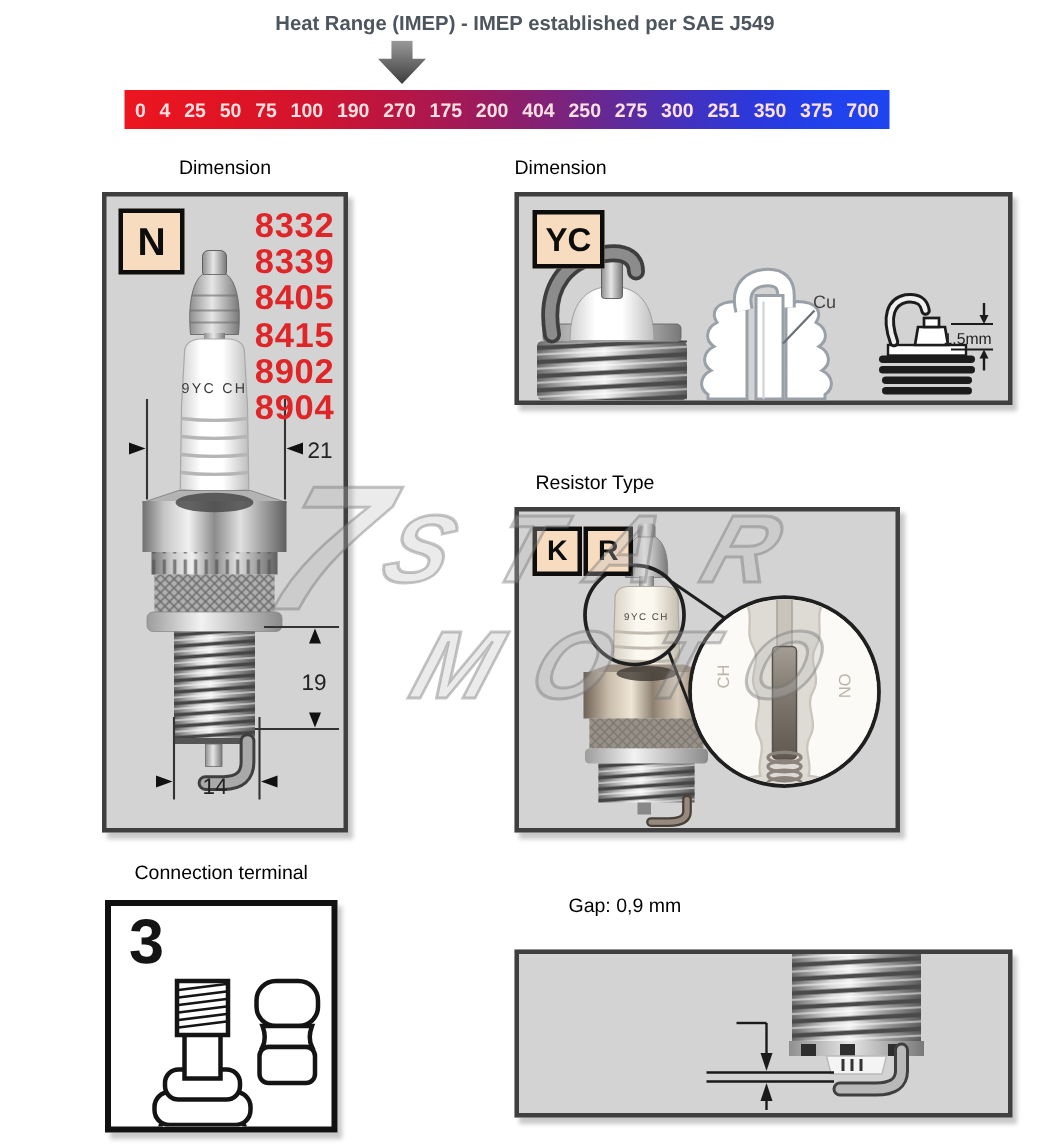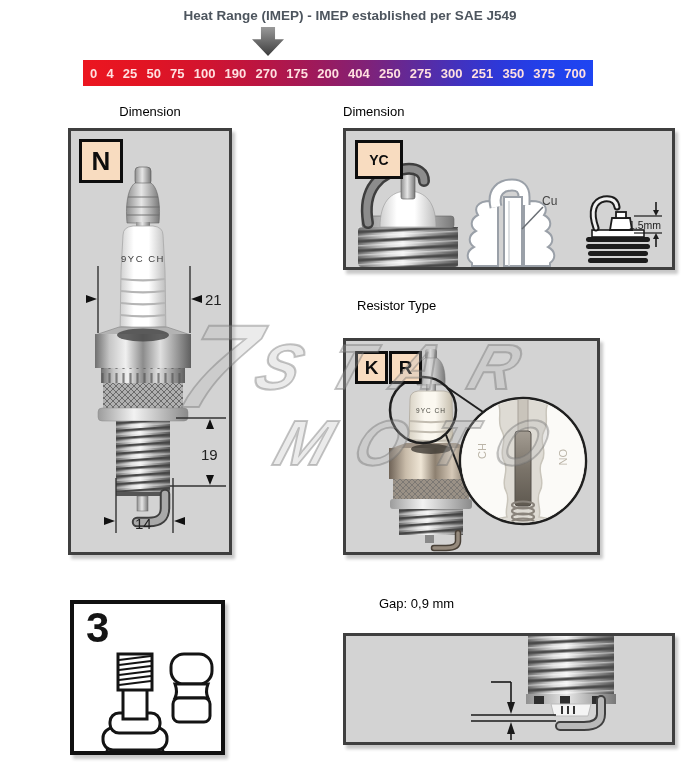--- a/index.html
+++ b/index.html
@@ -130,20 +130,28 @@
       <span class="scale-num">300</span>
       <span class="scale-num">251</span>
       <span class="scale-num">350</span>
       <span class="scale-num">375</span>
       <span class="scale-num">700</span>
     </div>
 
   <div class="heading" style="left:68px;top:104px;width:164px;text-align:center;">Dimension</div>
   <div class="panel" style="left:68px;top:128px;width:164px;height:427px;">
     <div class="code-label" style="left:8px;top:8px;width:38px;height:38px;font-size:26px;">N</div>
+    <div class="part-numbers">
+        <span class="part-num">8332</span>
+        <span class="part-num">8339</span>
+        <span class="part-num">8405</span>
+        <span class="part-num">8415</span>
+        <span class="part-num">8902</span>
+        <span class="part-num">8904</span>
+      </div>
     <svg class="fig" width="158" height="421" viewBox="0 0 158 421">
 
       <rect x="64" y="36" width="16" height="18" rx="4" fill="url(#mh)" stroke="#555" stroke-width="0.6"></rect>
       <path d="M56 92 C54 70 58 56 64 52 L80 52 C86 56 90 70 88 92 Z" fill="url(#mh)" stroke="#666" stroke-width="0.6"></path>
       <path d="M57 66 H87 M55.5 76 H88.5 M55.8 84 H88.2" stroke="#6a6a6a" stroke-width="1.4" opacity="0.6" fill="none"></path>
       <rect x="65" y="91" width="14" height="10" fill="url(#mh)"></rect>
 
       <path d="M52 104 Q52 96 62 95 L82 95 Q92 96 92 104 L94 140 L95 205 Q95 221 72 221 Q49 221 49 205 L50 140 Z" fill="url(#ceramic)" stroke="#a8a8a8" stroke-width="0.8"></path>
       <path d="M50 148 A44 9 0 0 0 94 148 M50 160 A44 9 0 0 0 94 160 M50 172 A44 9 0 0 0 94 172 M49.5 184 A45 9 0 0 0 94.5 184 M49.5 196 A45 9 0 0 0 94.5 196" stroke="#b5b5b5" stroke-width="2.2" fill="none"></path>
       <text x="72" y="131" font-size="9.5" fill="#3c3c3c" text-anchor="middle" letter-spacing="1.5">9YC CH</text>
@@ -188,21 +196,21 @@
           <line x1="102" y1="347" x2="102" y2="402"></line>
       </g>
       <polygon points="33,386 33,394 44,390" fill="#111"></polygon>
       <polygon points="114,386 114,394 103,390" fill="#111"></polygon>
       <text x="64" y="398" font-size="15" fill="#222">14</text>
     </svg>
   </div>
 
   <div class="heading" style="left:343px;top:104px;">Dimension</div>
   <div class="panel" style="left:343px;top:128px;width:332px;height:142px;">
-    <div class="code-label" style="left:9px;top:9px;width:42px;height:33px;font-size:14px;">YC</div>
+    <div class="code-label" style="left:9px;top:9px;width:42px;height:33px;font-size:22px;">YC</div>
     <svg class="fig" width="326" height="136" viewBox="0 0 326 136">
 
       <rect x="12" y="96" width="100" height="40" rx="4" fill="url(#threadH)"></rect>
       <rect x="12" y="96" width="100" height="40" fill="url(#thrP2)"></rect>
       <rect x="16" y="85" width="92" height="12" rx="3" fill="url(#mh)" stroke="#666" stroke-width="0.6"></rect>
       <path d="M34 96 C34 72 44 60 62 60 C80 60 90 72 90 96 Z" fill="url(#ceramic)" stroke="#999" stroke-width="0.6"></path>
       <rect x="55" y="40" width="14" height="28" rx="2" fill="url(#mh)" stroke="#555" stroke-width="0.6"></rect>
       <path d="M22 92 C16 58 34 40 60 38 C72 37 78 42 78 50" fill="none" stroke="#3e3e3e" stroke-width="12" stroke-linecap="round"></path>
       <path d="M22 92 C16 58 34 40 60 38 C72 37 78 42 78 50" fill="none" stroke="#8c8c8c" stroke-width="7" stroke-linecap="round"></path>
 
@@ -231,21 +239,21 @@
         <line x1="288" y1="102" x2="316" y2="102" stroke="#1c1c1c" stroke-width="1.2"></line>
         <line x1="310" y1="71" x2="310" y2="80" stroke="#1c1c1c" stroke-width="1.6"></line>
         <polygon points="307,79 313,79 310,85" fill="#1c1c1c"></polygon>
         <line x1="310" y1="107" x2="310" y2="116" stroke="#1c1c1c" stroke-width="1.6"></line>
         <polygon points="307,108 313,108 310,102" fill="#1c1c1c"></polygon>
       </g>
       <text x="283" y="98" font-size="10.5" fill="#222">1.5mm</text>
     </svg>
   </div>
 
-  <div class="heading" style="left:343px;top:298px;padding-left:14px;">Resistor Type</div>
+  <div class="heading" style="left:343px;top:314px;padding-left:14px;">Resistor Type</div>
   <div class="panel" style="left:343px;top:338px;width:257px;height:217px;">
     <div class="code-label" style="left:9px;top:10px;width:27px;height:27px;font-size:19px;">K</div>
     <div class="code-label" style="left:43px;top:10px;width:27px;height:27px;font-size:19px;">R</div>
     <svg class="fig" width="251" height="211" viewBox="0 0 251 211">
 
       <rect x="79" y="8" width="12" height="12" rx="3" fill="url(#mh)"></rect>
       <path d="M71 44 C70 28 74 20 79 17 L91 17 C96 20 100 28 99 44 Z" fill="url(#mh)" stroke="#777" stroke-width="0.5"></path>
       <rect x="80" y="43" width="10" height="9" fill="url(#mh)"></rect>
       <path d="M64 58 Q64 51 72 50 L98 50 Q106 51 106 58 L107 95 Q107 106 85 106 Q63 106 63 95 Z" fill="url(#ceramicSep)" stroke="#b0aa9e" stroke-width="0.8"></path>
       <path d="M64 80 A42 8 0 0 0 106 80 M63.5 90 A43 8 0 0 0 106.5 90 M63.5 99 A43 8 0 0 0 106.5 99" stroke="#c2bcb0" stroke-width="2" fill="none"></path>
@@ -280,20 +288,21 @@
             <ellipse cx="177" cy="170" rx="11" ry="3.5"></ellipse>
           <ellipse cx="177" cy="176" rx="11" ry="3.5"></ellipse>
             <ellipse cx="177" cy="181" rx="11" ry="3.5"></ellipse>
         </g>
         <text x="140" y="118" font-size="11" fill="#b4ad9f" transform="rotate(-90 140 118)" opacity="0.9">CH</text>
         <text x="213" y="108" font-size="11" fill="#b4ad9f" transform="rotate(90 213 108)" opacity="0.9">ON</text>
       </g>
     </svg>
   </div>
 
+  <div class="heading" style="left:70px;top:574px;width:155px;text-align:center;">Connection terminal</div>
   <div class="panel panel-white" style="left:70px;top:600px;width:155px;height:155px;">
     <div class="conn-code">3</div>
     <svg class="fig" width="147" height="147" viewBox="0 0 147 147">
       <g fill="#ffffff" stroke="#141414" stroke-width="3">
         <rect x="33" y="140" width="56" height="18" rx="8"></rect>
         <rect x="29" y="124" width="64" height="22" rx="10"></rect>
         <rect x="36" y="109" width="50" height="20" rx="9"></rect>
         <rect x="49" y="85" width="24" height="30"></rect>
         <rect x="44" y="50" width="34" height="36"></rect>
       </g>

